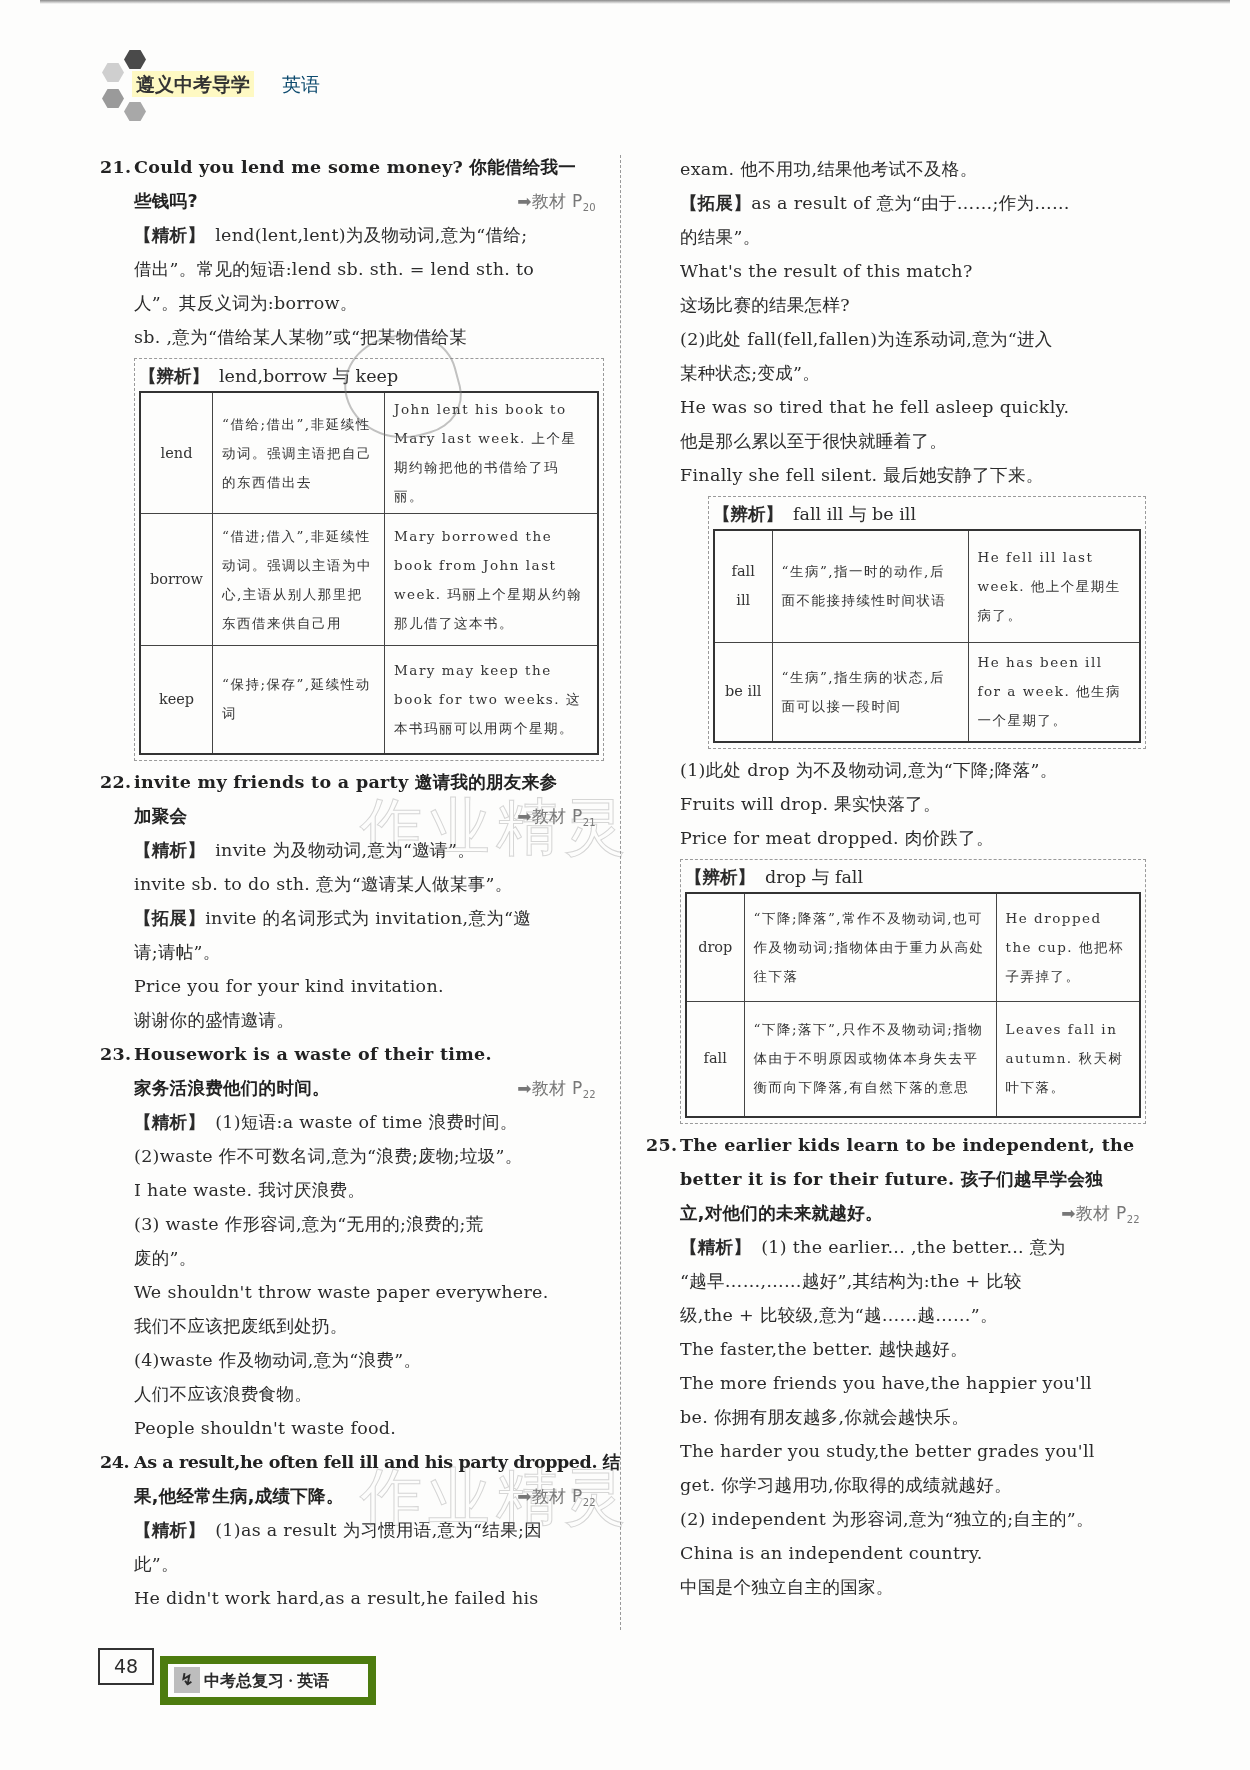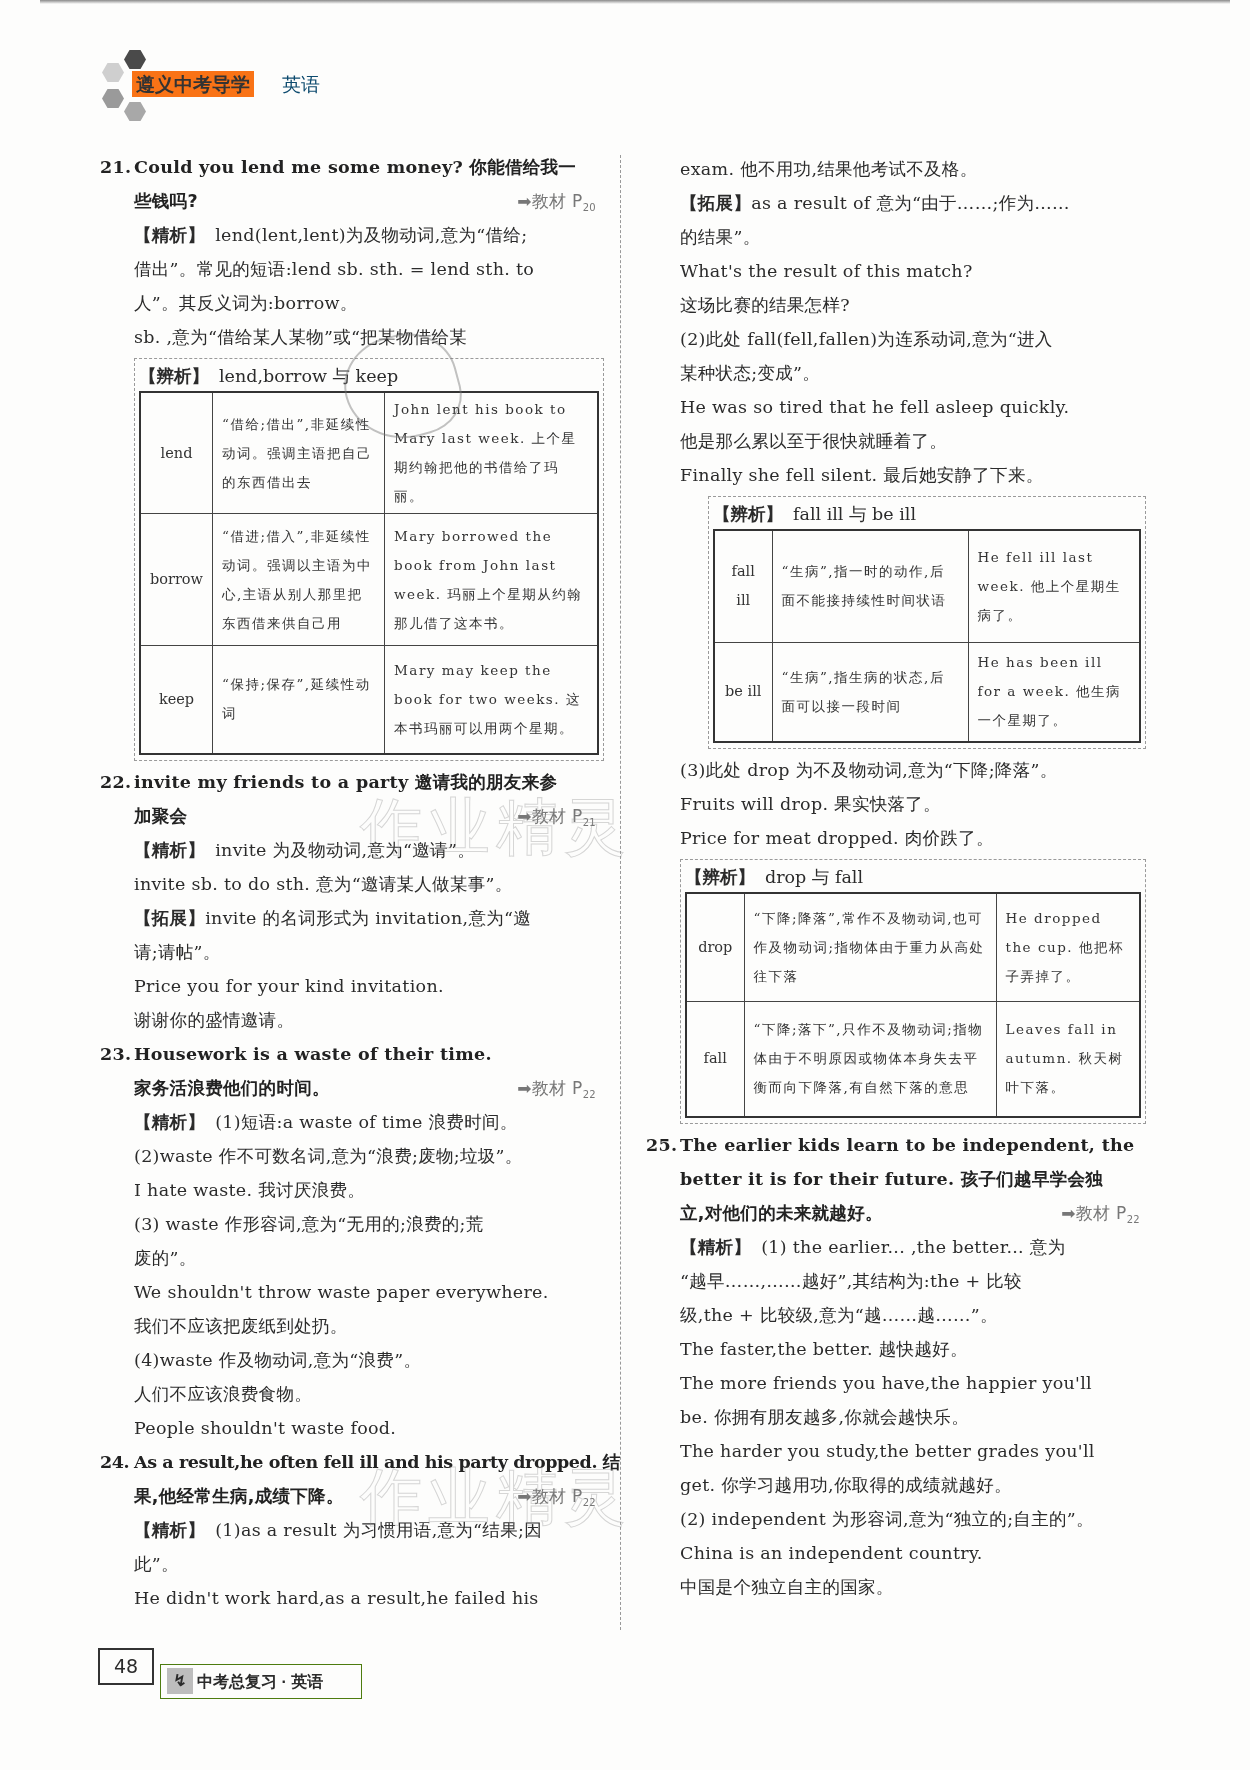--- a/index.html
+++ b/index.html
@@ -8,21 +8,21 @@
     font-family: "DejaVu Serif", "Liberation Serif", serif; color: #2b2b2b;
   }
   .top-shadow { position: absolute; left: 40px; right: 20px; top: 0; height: 4px;
     background: linear-gradient(to bottom, #8a8a8a, rgba(200,200,200,0)); }
   .header { position: absolute; left: 96px; top: 45px; height: 80px; width: 300px; }
   .hex { position: absolute; width: 22px; height: 19px; clip-path: polygon(25% 0,75% 0,100% 50%,75% 100%,25% 100%,0 50%); }
   .hex.h1 { left: 28px; top: 5px; background: #4a4a4a; }
   .hex.h2 { left: 6px; top: 18px; background: #cfcfcf; }
   .hex.h3 { left: 6px; top: 44px; background: #9a9a9a; }
   .hex.h4 { left: 28px; top: 57px; background: #a8a8a8; }
-  .header-title { position: absolute; left: 36px; top: 26px; background: #f97316; padding: 0 4px;
+  .header-title { position: absolute; left: 36px; top: 26px; background: #fef9c3; padding: 0 4px;
     font-family: "DejaVu Sans", sans-serif; font-weight: bold; font-size: 19px; color: #333; line-height: 26px; }
   .header-subject { position: absolute; left: 186px; top: 26px; font-family: "DejaVu Sans", sans-serif; font-size: 19px; color: #0c4a6e; line-height: 26px; }
 
   .col { position: absolute; top: 150px; }
   .col.left { left: 100px; width: 496px; }
   .col.right { left: 680px; width: 460px; top: 152px; }
   .divider { position: absolute; left: 620px; top: 155px; height: 1475px; border-left: 1px dashed #999; }
 
   .line { font-size: 17.5px; line-height: 34px; white-space: nowrap; letter-spacing: 0.3px; }
   .q-title { font-weight: bold; font-size: 17.5px; line-height: 34px; color: #222; }
@@ -35,22 +35,22 @@
 
   .analysis-box { border: 1px dashed #9a9a9a; padding: 2px 4px 5px 4px; margin: 4px 0 4px 0; }
   .analysis-head { font-size: 17.5px; line-height: 30px; }
   table.cmp { border-collapse: collapse; width: 100%; border: 2px solid #333; }
   table.cmp td { border: 1px solid #444; font-size: 13.5px; line-height: 29px; padding: 2px 9px; vertical-align: middle; color: #333; letter-spacing: 1.5px; }
   table.cmp td.word { text-align: center; letter-spacing: 0; font-size: 14.5px; }
 
   .footer { position: absolute; left: 98px; top: 1648px; }
   .page-num { position: absolute; left: 0; top: 0; width: 52px; height: 33px; border: 2px solid #333;
     font-family: "DejaVu Sans", sans-serif; font-size: 19px; text-align: center; line-height: 33px; }
-  .book-box { position: absolute; left: 62px; top: 16px; width: 200px; height: 33px; border: 1px solid #4d7c0f;
-    font-family: Liberation Sans, sans-serif; font-size: 16px; font-weight: bold; line-height: 33px; }
+  .book-box { position: absolute; left: 62px; top: 8px; width: 200px; height: 33px; border: 8px solid #4d7c0f;
+    font-family: Liberation Serif, serif; font-size: 16px; font-weight: bold; line-height: 33px; }
   .book-icon { display: inline-block; width: 26px; height: 26px; background: #bdbdbd; margin: 3px 4px 0 6px; vertical-align: top; text-align: center; line-height: 26px; font-size: 16px; }
   .watermark-stamp { position: absolute; left: 345px; top: 335px; width: 110px; height: 100px; border: 2px solid rgba(120,120,120,0.45); border-radius: 50% 50% 40% 60%; transform: rotate(-15deg); }
   .watermark { position: absolute; font-family: "DejaVu Sans", sans-serif; font-size: 62px; color: rgba(255,255,255,0); -webkit-text-stroke: 1px rgba(140,140,140,0.35); letter-spacing: 6px; }
 </style>
 </head>
 <body>
 
 <div class="top-shadow"></div>
 
 <div class="header">
@@ -203,21 +203,21 @@
         </tr>
         <tr style="height:100px">
           <td class="word">be ill</td>
           <td>“生病”,指生病的状态,后面可以接一段时间</td>
           <td>He has been ill for a week. 他生病一个星期了。</td>
         </tr>
       </tbody>
         </table>
     </div>
 
-    <div class="line">(3)此处 drop 为不及物动词,意为“下降;降落”。</div>
+    <div class="line">(1)此处 drop 为不及物动词,意为“下降;降落”。</div>
     <div class="line">Fruits will drop. 果实快落了。</div>
     <div class="line">Price for meat dropped. 肉价跌了。</div>
 
     <div class="analysis-box" style="margin-right:-6px;">
       <div class="analysis-head">
         <span class="tag">【辨析】</span><span>drop 与 fall</span>
       </div>
       <table class="cmp">
         <colgroup>
             <col style="width:58px">

